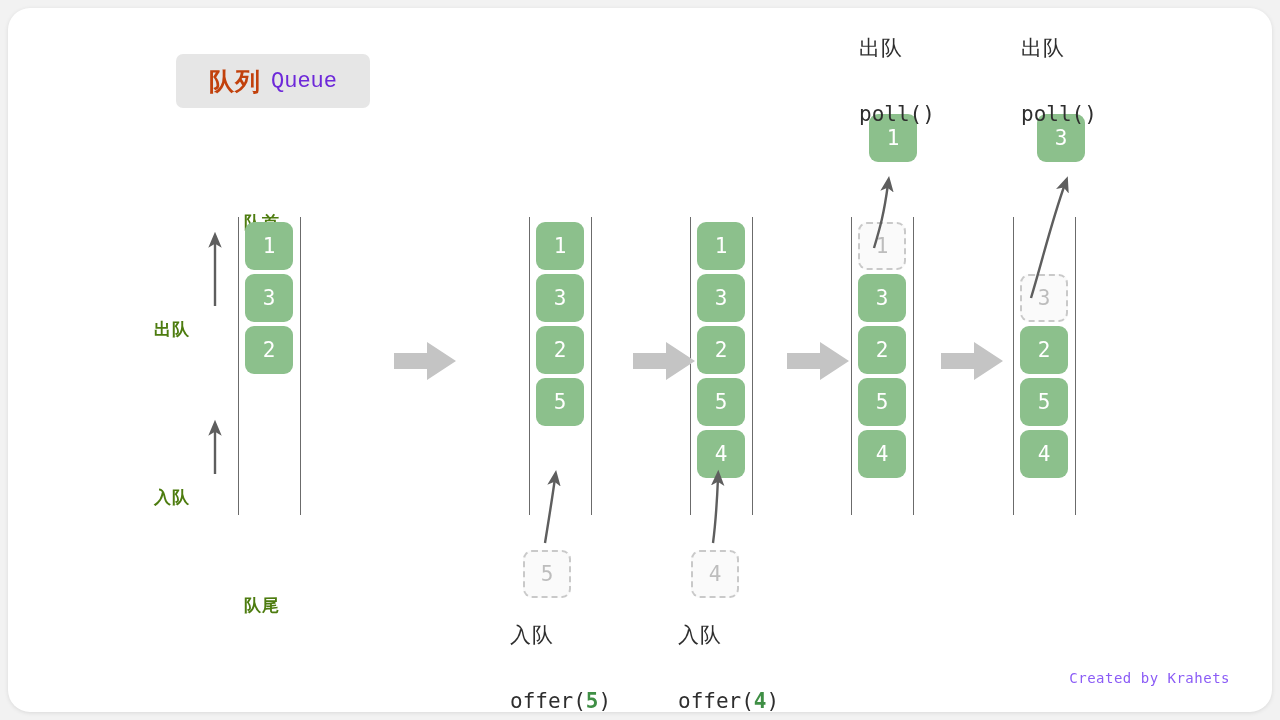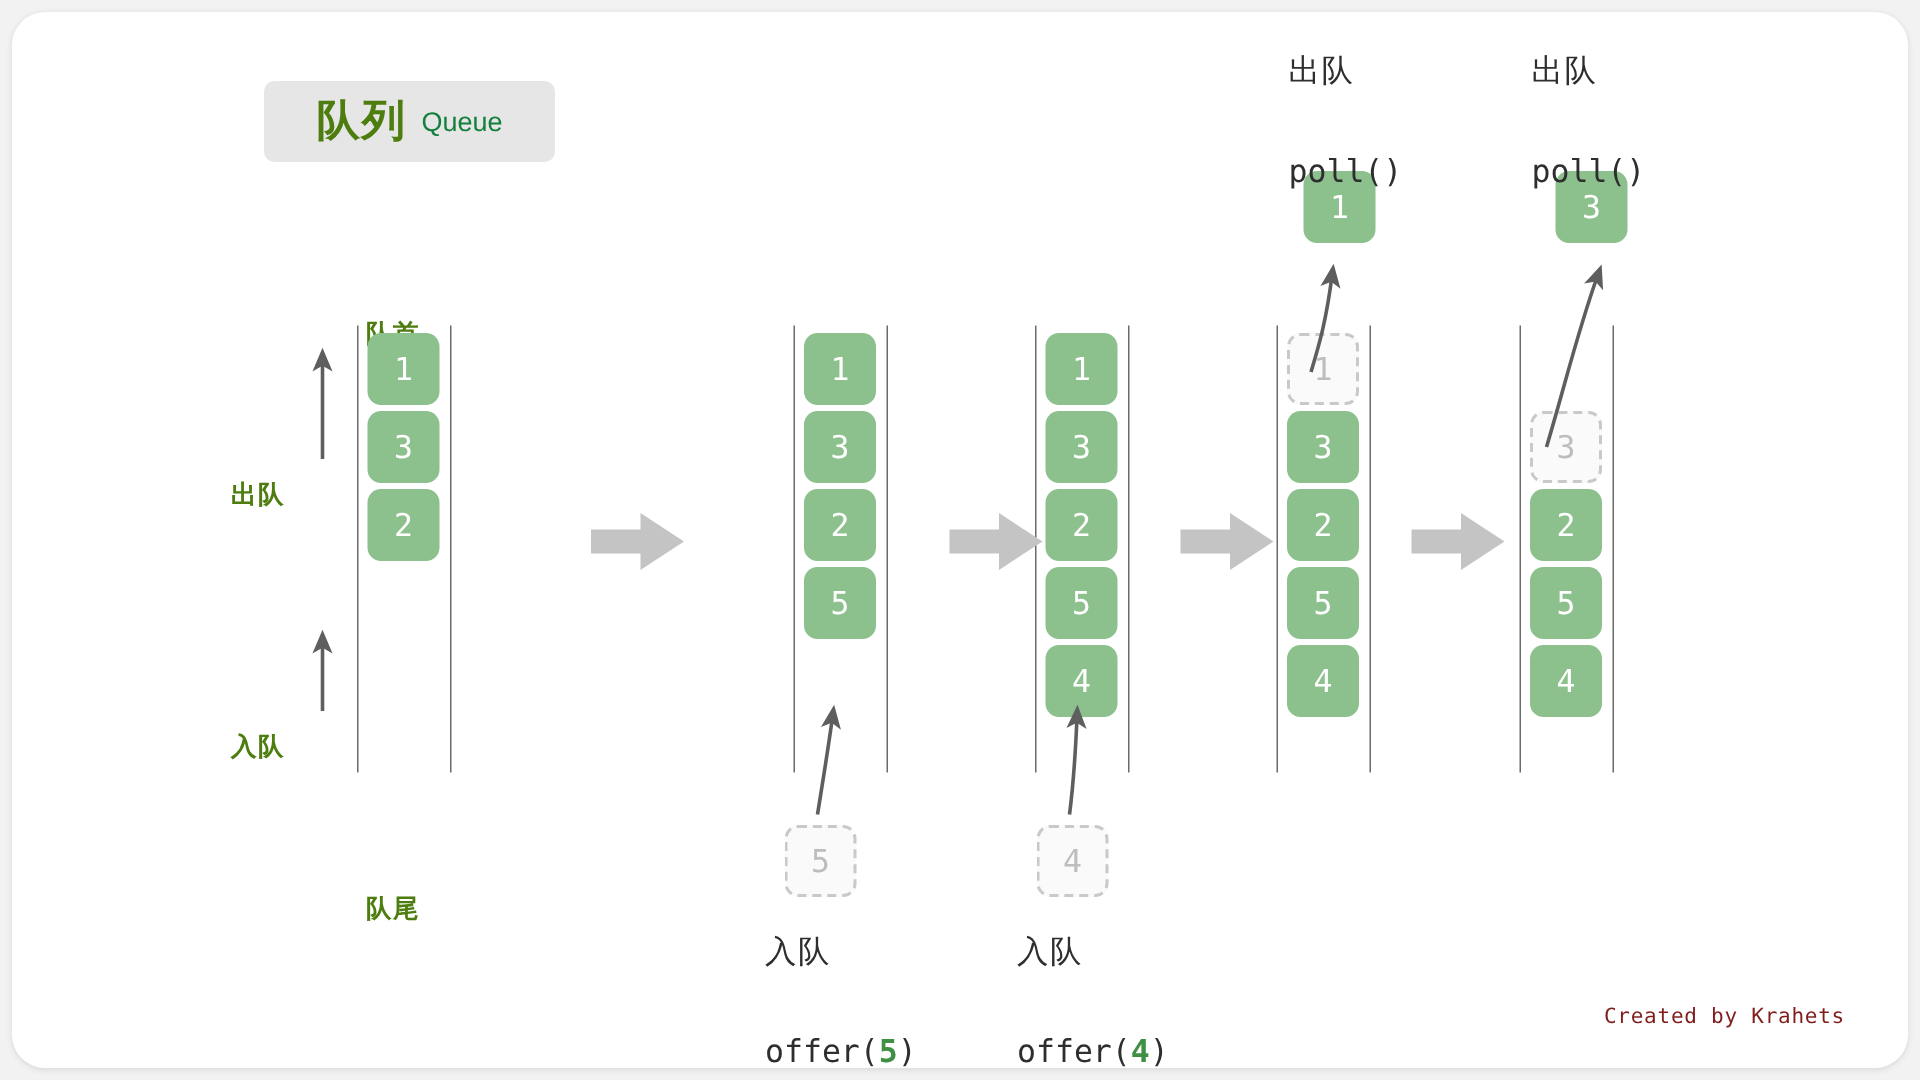--- a/index.html
+++ b/index.html
@@ -40,29 +40,29 @@
     height: 54px;
     background: #e6e6e6;
     border-radius: 7px;
     display: flex;
     align-items: center;
     justify-content: center;
     gap: 10px;
   }
   .title-cn {
     font-family: "Liberation Sans", "DejaVu Sans", sans-serif;
-    font-size: 29px;
+    font-size: 25px;
     font-weight: bold;
-    color: #4d7c0f;
+    color: #c2410c;
     letter-spacing: 1px;
   }
   .title-en {
-    font-family: Liberation Sans, sans-serif;
-    font-size: 18px;
-    color: #15803d;
+    font-family: Liberation Mono, monospace;
+    font-size: 22px;
+    color: #6d28d9;
   }
 
   
   .lbl {
     position: absolute;
     font-family: "Liberation Sans", "DejaVu Sans", sans-serif;
     font-size: 17px;
     font-weight: bold;
     color: #4d7c0f;
     letter-spacing: 1px;
@@ -171,21 +171,21 @@
   }
   .op-arg { color: #3f8f45; font-weight: bold; }
 
   
   .watermark {
     position: absolute;
     right: 42px;
     bottom: 26px;
     font-family: "DejaVu Sans Mono", "Liberation Mono", monospace;
     font-size: 14px;
-    color: #7f1d1d;
+    color: #8b5cf6;
     letter-spacing: 0.5px;
   }
 
   svg.overlay {
     position: absolute;
     left: 0; top: 0;
     width: 1264px; height: 704px;
     pointer-events: none;
   }
 </style>

